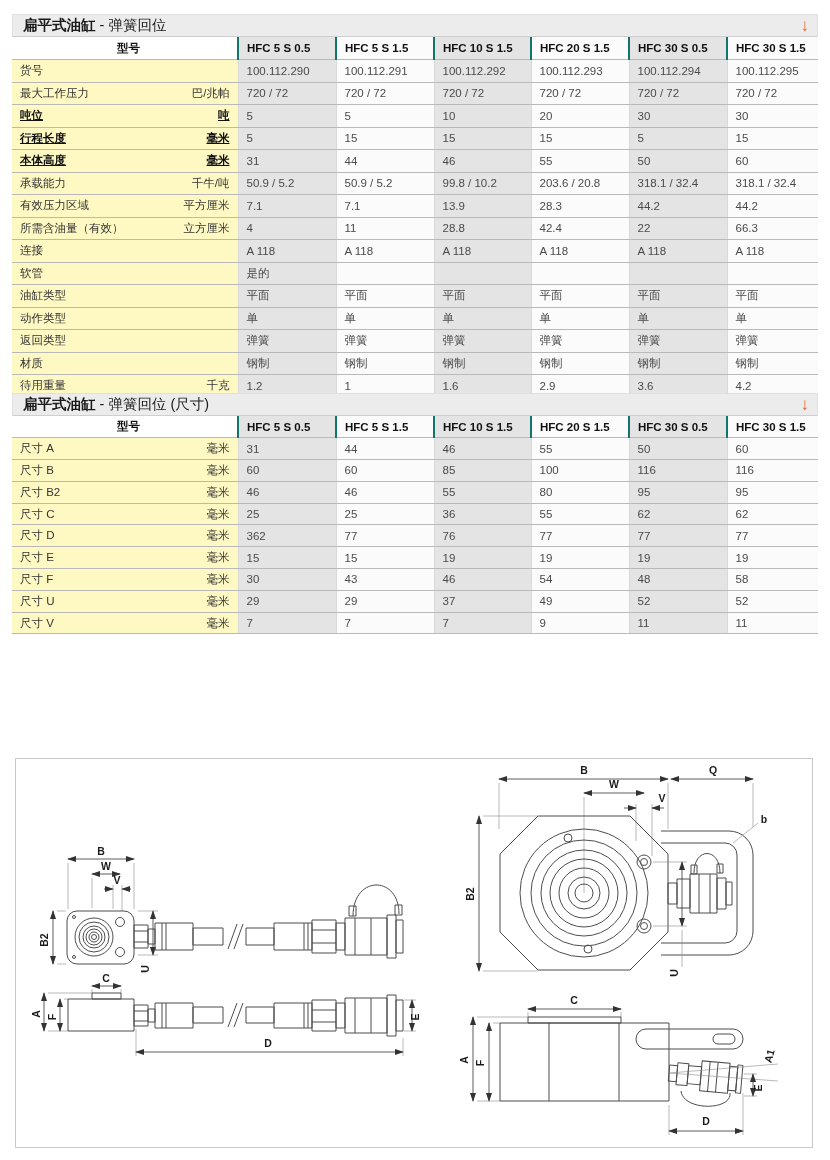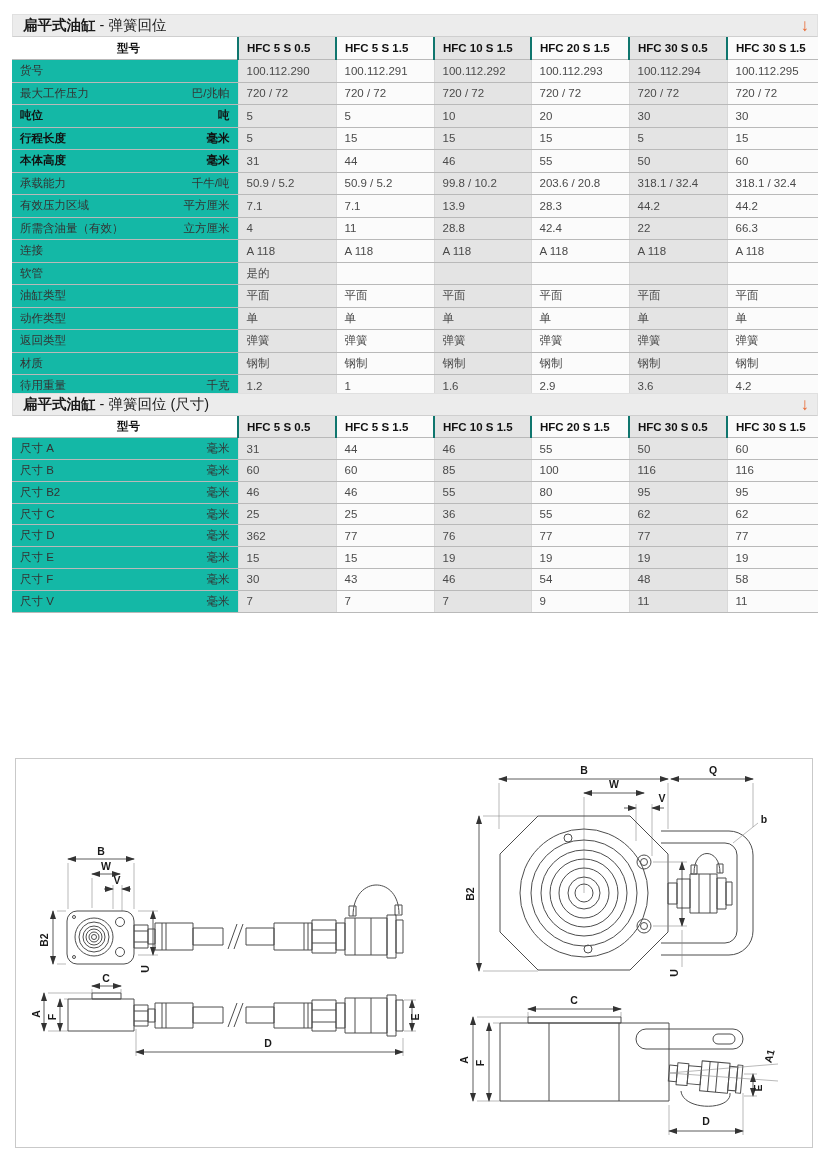--- a/index.html
+++ b/index.html
@@ -13,26 +13,26 @@
   .title-text { font-size:14.5px; color:#1a1a1a; white-space:pre; }
   .title-text .tb { font-weight:bold; }
   .down-arrow { color:#e8632a; font-size:17px; font-weight:bold; line-height:1; cursor:pointer; }
 
   table.spec { width:806px; border-collapse:collapse; table-layout:fixed; }
   table.spec th, table.spec td { height:22.5px; font-size:11.5px; vertical-align:middle;
                border-bottom:1px solid #b9b9b9; overflow:hidden; white-space:nowrap; }
   #t2 th, #t2 td { height:21.8px; }
   th.label { text-align:center; font-weight:bold; color:#111; padding-left:8px; background:#fff; }
   th.model { text-align:left; font-weight:bold; color:#111; padding-left:8px; border-left:2px solid #0f766e; }
-  td.label { background:#14b8a6; color:#333; padding:0 8px; }
+  td.label { background:#fef9c3; color:#333; padding:0 8px; }
   td.label .lblrow { display:flex; justify-content:space-between; align-items:center; height:100%; }
   td.data  { color:#4a4a4a; padding-left:8px; border-left:1px solid #d9d9d9; }
   .col-odd  { background:#e4e4e4; }
   .col-even { background:#fbfbfb; }
-  tr.bold td.label { font-weight:bold; color:#111; }
+  tr.bold td.label { font-weight:bold; color:#111;text-decoration:underline; }
 
   .diagram-box { position:absolute; left:15px; top:758px; width:798px; height:390px;
                  background:#fff; border:1px solid #c9c9c9; }
   .diagram-box svg { display:block; }
   .part { fill:none; stroke:#4d4d4d; stroke-width:1; stroke-linejoin:round; }
   .ext  { stroke:#8a8a8a; stroke-width:0.6; fill:none; }
   .dim  { stroke:#333; stroke-width:0.8; fill:none; }
   .lbl  { font-family:"Liberation Sans","DejaVu Sans",sans-serif; font-size:10.5px; font-weight:bold;
           fill:#1a1a1a; text-anchor:middle; }
 </style>
@@ -399,20 +399,34 @@
                 <span>尺寸 F</span>
                 <span class="unit">毫米</span>
               </div>
             </td>
             <td class="data col-odd">30</td>
             <td class="data col-even">43</td>
             <td class="data col-odd">46</td>
             <td class="data col-even">54</td>
             <td class="data col-odd">48</td>
             <td class="data col-even">58</td>
+          </tr>
+          <tr>
+            <td class="label">
+              <div class="lblrow">
+                <span>尺寸 U</span>
+                <span class="unit">毫米</span>
+              </div>
+            </td>
+            <td class="data col-odd">29</td>
+            <td class="data col-even">29</td>
+            <td class="data col-odd">37</td>
+            <td class="data col-even">49</td>
+            <td class="data col-odd">52</td>
+            <td class="data col-even">52</td>
           </tr>
           <tr>
             <td class="label">
               <div class="lblrow">
                 <span>尺寸 V</span>
                 <span class="unit">毫米</span>
               </div>
             </td>
             <td class="data col-odd">7</td>
             <td class="data col-even">7</td>

